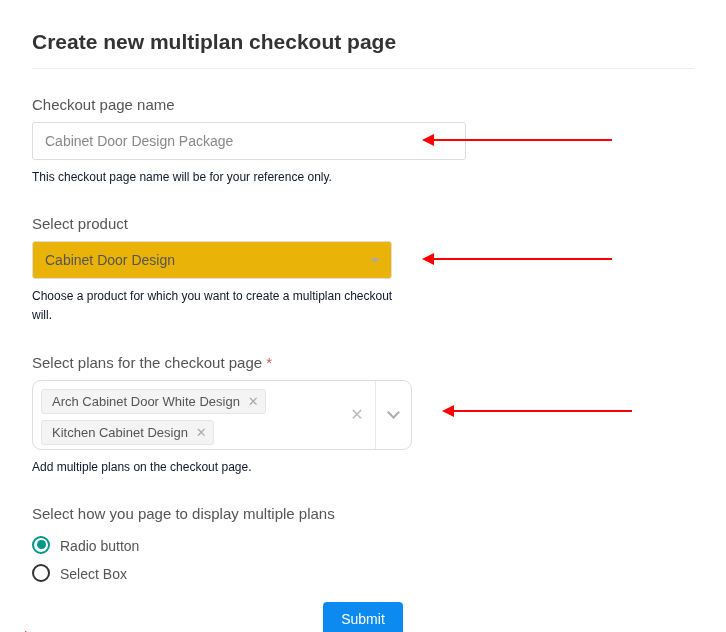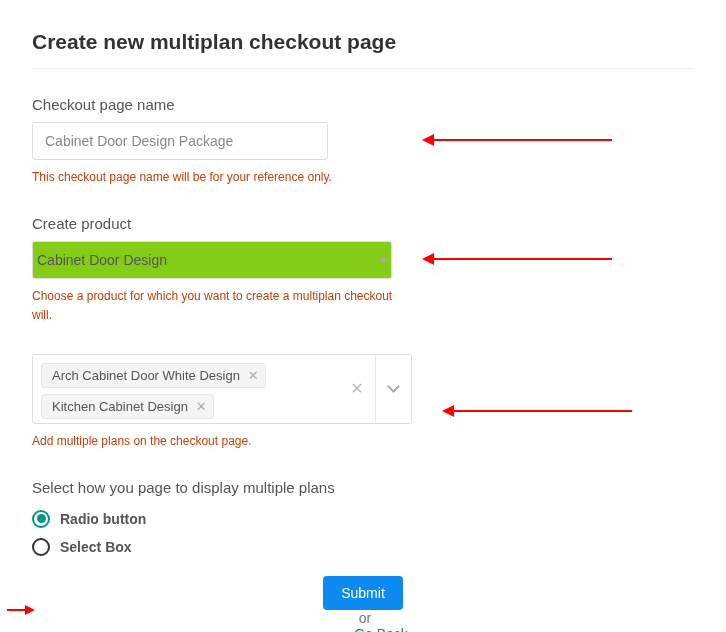--- a/index.html
+++ b/index.html
@@ -29,61 +29,61 @@
     .field-label {
       font-size: 15px;
       color: #555;
       margin-bottom: 9px;
       display: block;
     }
     .req {
       color: #d9534f;
     }
     .text-input {
-      width: 296px;
+      width: 434px;
       height: 38px;
       border: 1px solid #ddd;
       border-radius: 3px;
       padding: 0 12px;
       font-size: 14px;
       color: #888;
       font-family: inherit;
     }
     .help-text {
       font-size: 12px;
-      color: #c2410c;
+      color: #0f172a;
       margin-top: 8px;
       line-height: 1.6;
       max-width: 380px;
     }
     .select-wrap {
       width: 360px;
       height: 38px;
       border: 1px solid #ddd;
       border-radius: 3px;
-      padding: 0 4px;
+      padding: 0 12px;
       font-size: 14px;
       color: #555;
       display: flex;
       align-items: center;
       justify-content: space-between;
       cursor: pointer;
-      background: #84cc16;
+      background: #eab308;
     }
     .caret-down {
       width: 0;
       height: 0;
       border-left: 4px solid transparent;
       border-right: 4px solid transparent;
       border-top: 5px solid #aaa;
     }
     .multiselect {
       width: 380px;
       border: 1px solid #ddd;
-      border-radius: 3px;
+      border-radius: 9px;
       display: flex;
       align-items: stretch;
       background: #fff;
     }
     .tags-area {
       flex: 1;
       padding: 8px 6px 4px 8px;
       display: flex;
       flex-wrap: wrap;
       gap: 6px;
@@ -125,24 +125,23 @@
     .chev-down {
       width: 9px;
       height: 9px;
       border-right: 2px solid #aaa;
       border-bottom: 2px solid #aaa;
       transform: rotate(45deg);
       margin-top: -4px;
     }
     .radio-row {
       display: flex;
-      align-items: center;
+      align-items: flex-end;
       margin-bottom: 10px;
       cursor: pointer;
-      font-weight: bold;
     }
     .radio-outer {
       width: 18px;
       height: 18px;
       border-radius: 50%;
       margin-right: 10px;
       display: flex;
       align-items: center;
       justify-content: center;
     }
@@ -234,30 +233,34 @@
 <h1 class="page-title">Create new multiplan checkout page</h1>
 
 <div class="field-group">
   <label class="field-label">Checkout page name</label>
   <input type="text" class="text-input" value="Cabinet Door Design Package" style="">
   <div class="help-text">This checkout page name will be for your reference only.</div>
   <div class="arrow-right" style="left:400px; top:43px;"></div>
 </div>
 
 <div class="field-group">
-  <label class="field-label">Create product</label>
+  <label class="field-label">Select product</label>
   <div class="select-wrap">
     <span>Cabinet Door Design</span>
     <span class="caret-down"></span>
   </div>
   <div class="help-text">Choose a product for which you want to create a multiplan checkout will.</div>
   <div class="arrow-right" style="left:400px; top:43px;"></div>
 </div>
 
 <div class="field-group">
+  <label class="field-label">
+    <span>Select plans for the checkout page</span>
+    <span class="req">*</span>
+  </label>
   <div class="multiselect">
     <div class="tags-area">
       <span class="tag">
         <span>Arch Cabinet Door White Design</span>
         <span class="tag-x">✕</span>
       </span>
       <span class="tag">
         <span>Kitchen Cabinet Design</span>
         <span class="tag-x">✕</span>
       </span>

